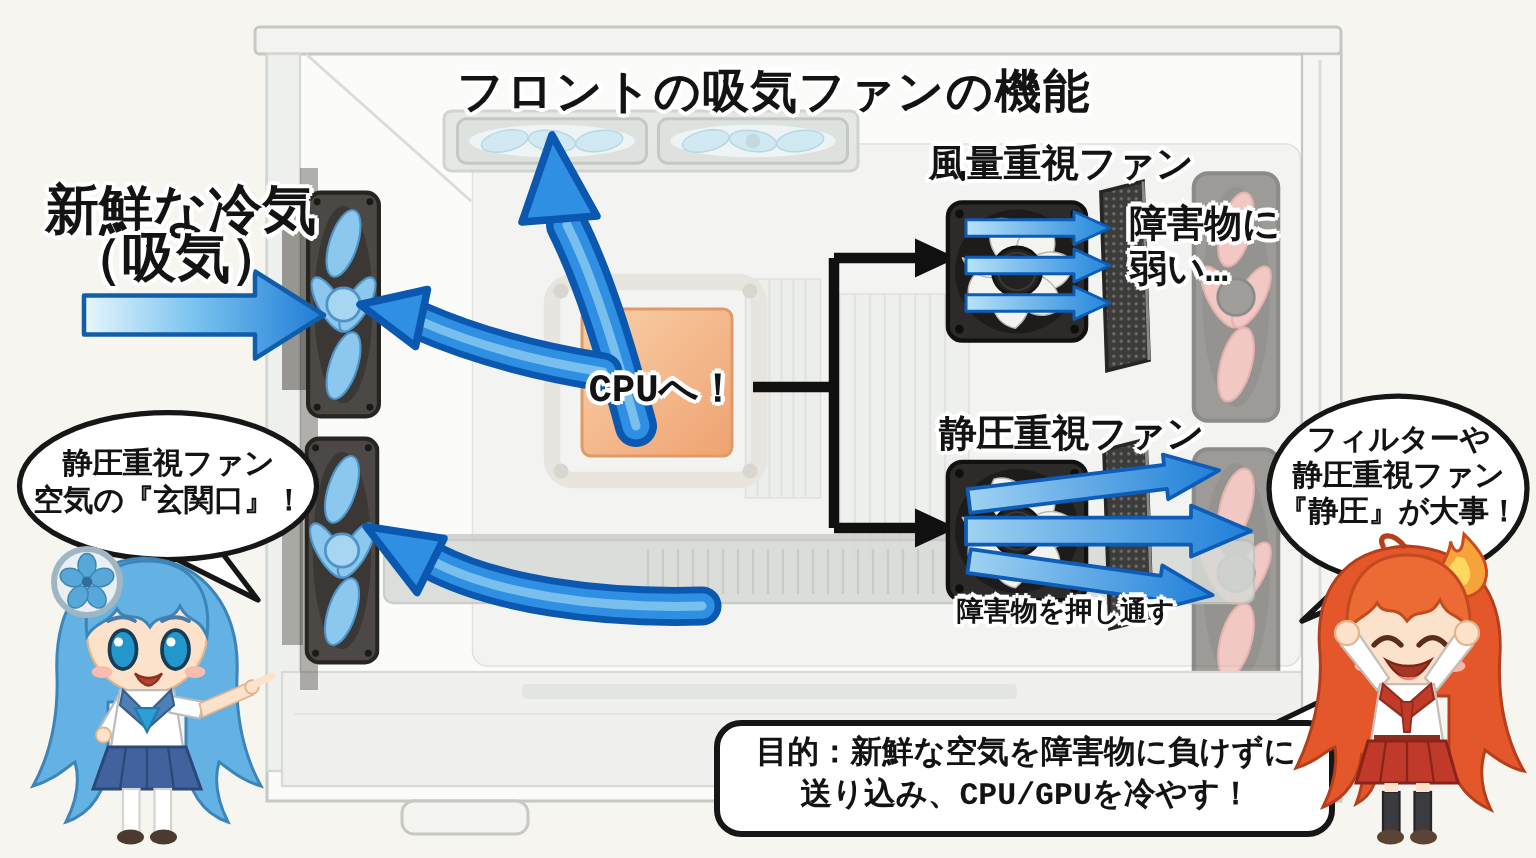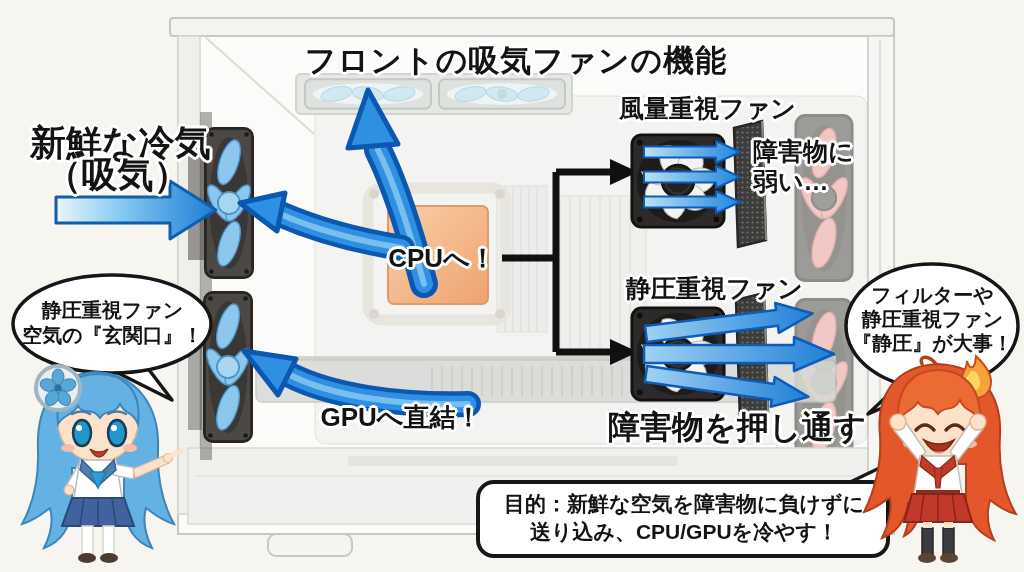--- a/index.html
+++ b/index.html
@@ -1,19 +1,19 @@
 <!DOCTYPE html>
 <html><head>
 <meta charset="utf-8">
 <style>
   html,body { margin:0; padding:0; }
   .stage {
     position:relative; width:1024px; height:572px; overflow:hidden;
     background:#f6f5f0;
-    font-family:Liberation Sans, sans-serif;
+    font-family:Liberation Mono, monospace;
   }
   .stage svg.base { position:absolute; left:0; top:0; }
   .olabel {
     position:absolute; font-weight:800; color:#131313; z-index:5;
     text-shadow:
       -2px -2px 0 #fff, 0 -2px 0 #fff, 2px -2px 0 #fff,
       -2px 0 0 #fff, 2px 0 0 #fff,
       -2px 2px 0 #fff, 0 2px 0 #fff, 2px 2px 0 #fff,
       -3px 0 0 #fff, 3px 0 0 #fff, 0 3px 0 #fff, 0 -3px 0 #fff;
   }
@@ -339,32 +339,31 @@
 
   <div class="olabel center" style="left:300px;top:40px;width:432px;font-size:31px;letter-spacing:1px;">フロントの吸気ファンの機能</div>
 
   <div class="olabel center" style="left:30px;top:127px;width:175px;font-size:36px;line-height:32px;">
     <div>新鮮な冷気</div>
     <div>（吸気）</div>
   </div>
 
   <div class="olabel center" style="left:386px;top:241px;width:112px;font-size:26px;">CPUへ！</div>
 
-  <div class="olabel center" style="left:316px;top:400px;width:170px;font-size:26px;">GPUへ直結！</div>
 
   <div class="olabel center" style="left:615px;top:92px;width:185px;font-size:25px;">風量重視ファン</div>
 
   <div class="olabel" style="left:753px;top:136px;font-size:25px;line-height:30px;">
     <div>障害物に</div>
     <div>弱い…</div>
   </div>
 
   <div class="olabel center" style="left:622px;top:272px;width:185px;font-size:25px;">静圧重視ファン</div>
 
-  <div class="olabel center" style="left:608px;top:413px;width:205px;font-size:32px;line-height:29px;">
+  <div class="olabel center" style="left:608px;top:395px;width:205px;font-size:18px;line-height:29px;">
     <div>障害物を押し通す</div>
   </div>
 
   <div class="plain center" style="left:20px;top:298px;width:185px;font-size:20px;line-height:25px;">
     <div>静圧重視ファン</div>
     <div>空気の『玄関口』！</div>
   </div>
 
   <div class="plain center" style="left:845px;top:283px;width:175px;font-size:20px;line-height:24px;">
     <div>フィルターや</div>

